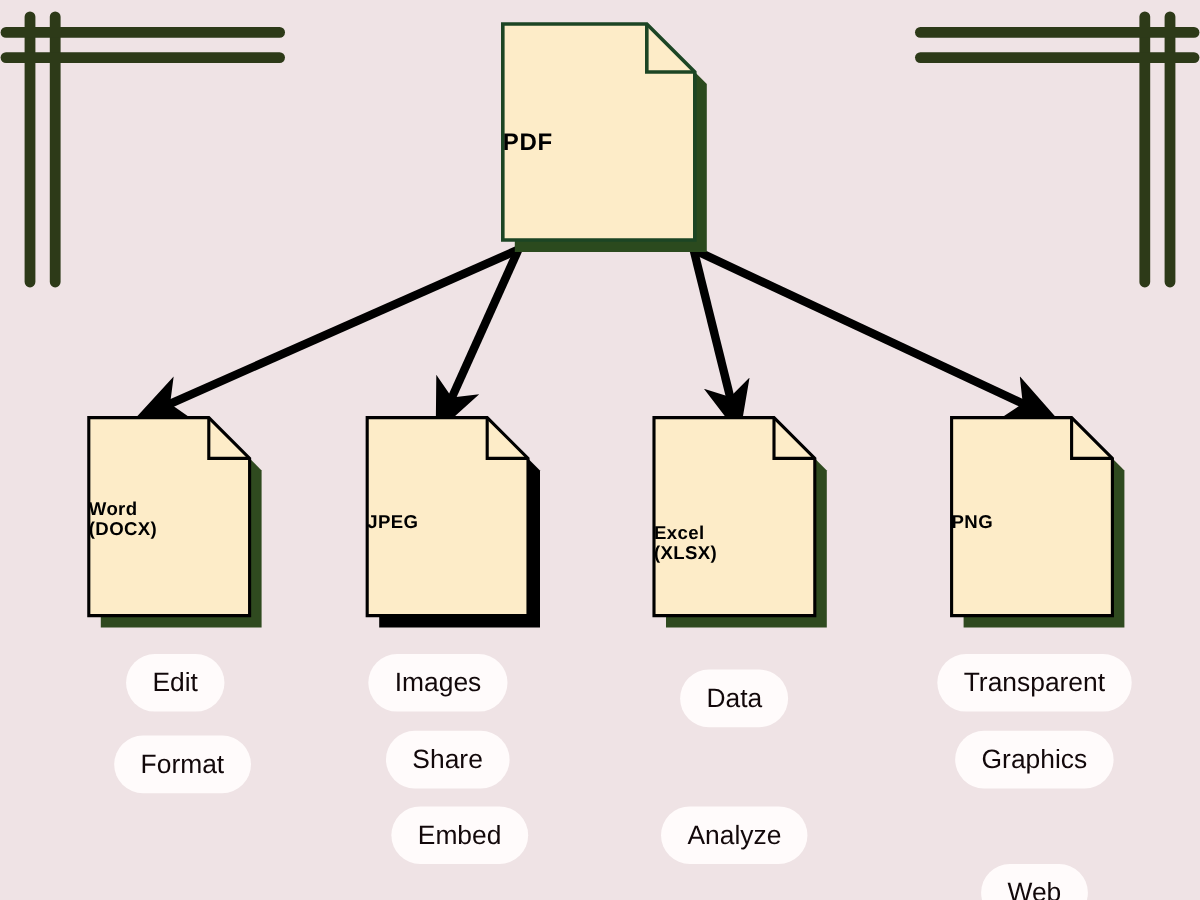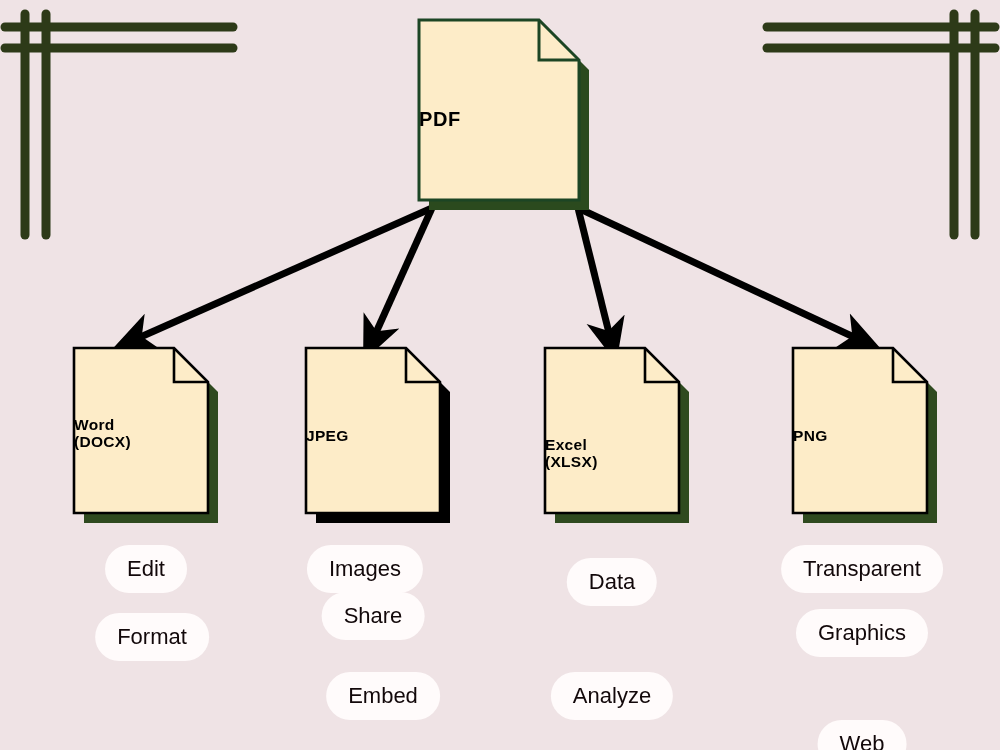--- a/index.html
+++ b/index.html
@@ -139,21 +139,21 @@
 
     <div class="doc-label child" style="left:545px; top:436px; width:134px;">Excel
 (XLSX)</div>
 
     <div class="doc-label child" style="left:793px; top:427px; width:158px;">PNG</div>
 
     <div class="pill" style="left:146px; top:545px;">Edit</div>
     <div class="pill" style="left:152px; top:613px;">Format</div>
 
     <div class="pill" style="left:365px; top:545px;">Images</div>
-    <div class="pill" style="left:373px; top:592px;">Share</div>
+    <div class="pill" style="left:373px; top:609px;">Share</div>
     <div class="pill" style="left:383px; top:672px;text-align:right;">Embed</div>
 
     <div class="pill" style="left:612px; top:558px;">Data</div>
     <div class="pill" style="left:862px; top:545px;">Transparent</div>
 
     <div class="pill" style="left:612px; top:672px;">Analyze</div>
     <div class="pill" style="left:862px; top:609px;">Graphics</div>
     <div class="pill" style="left:862px; top:672px;margin-top:48px;">Web</div>
 
   </div>

